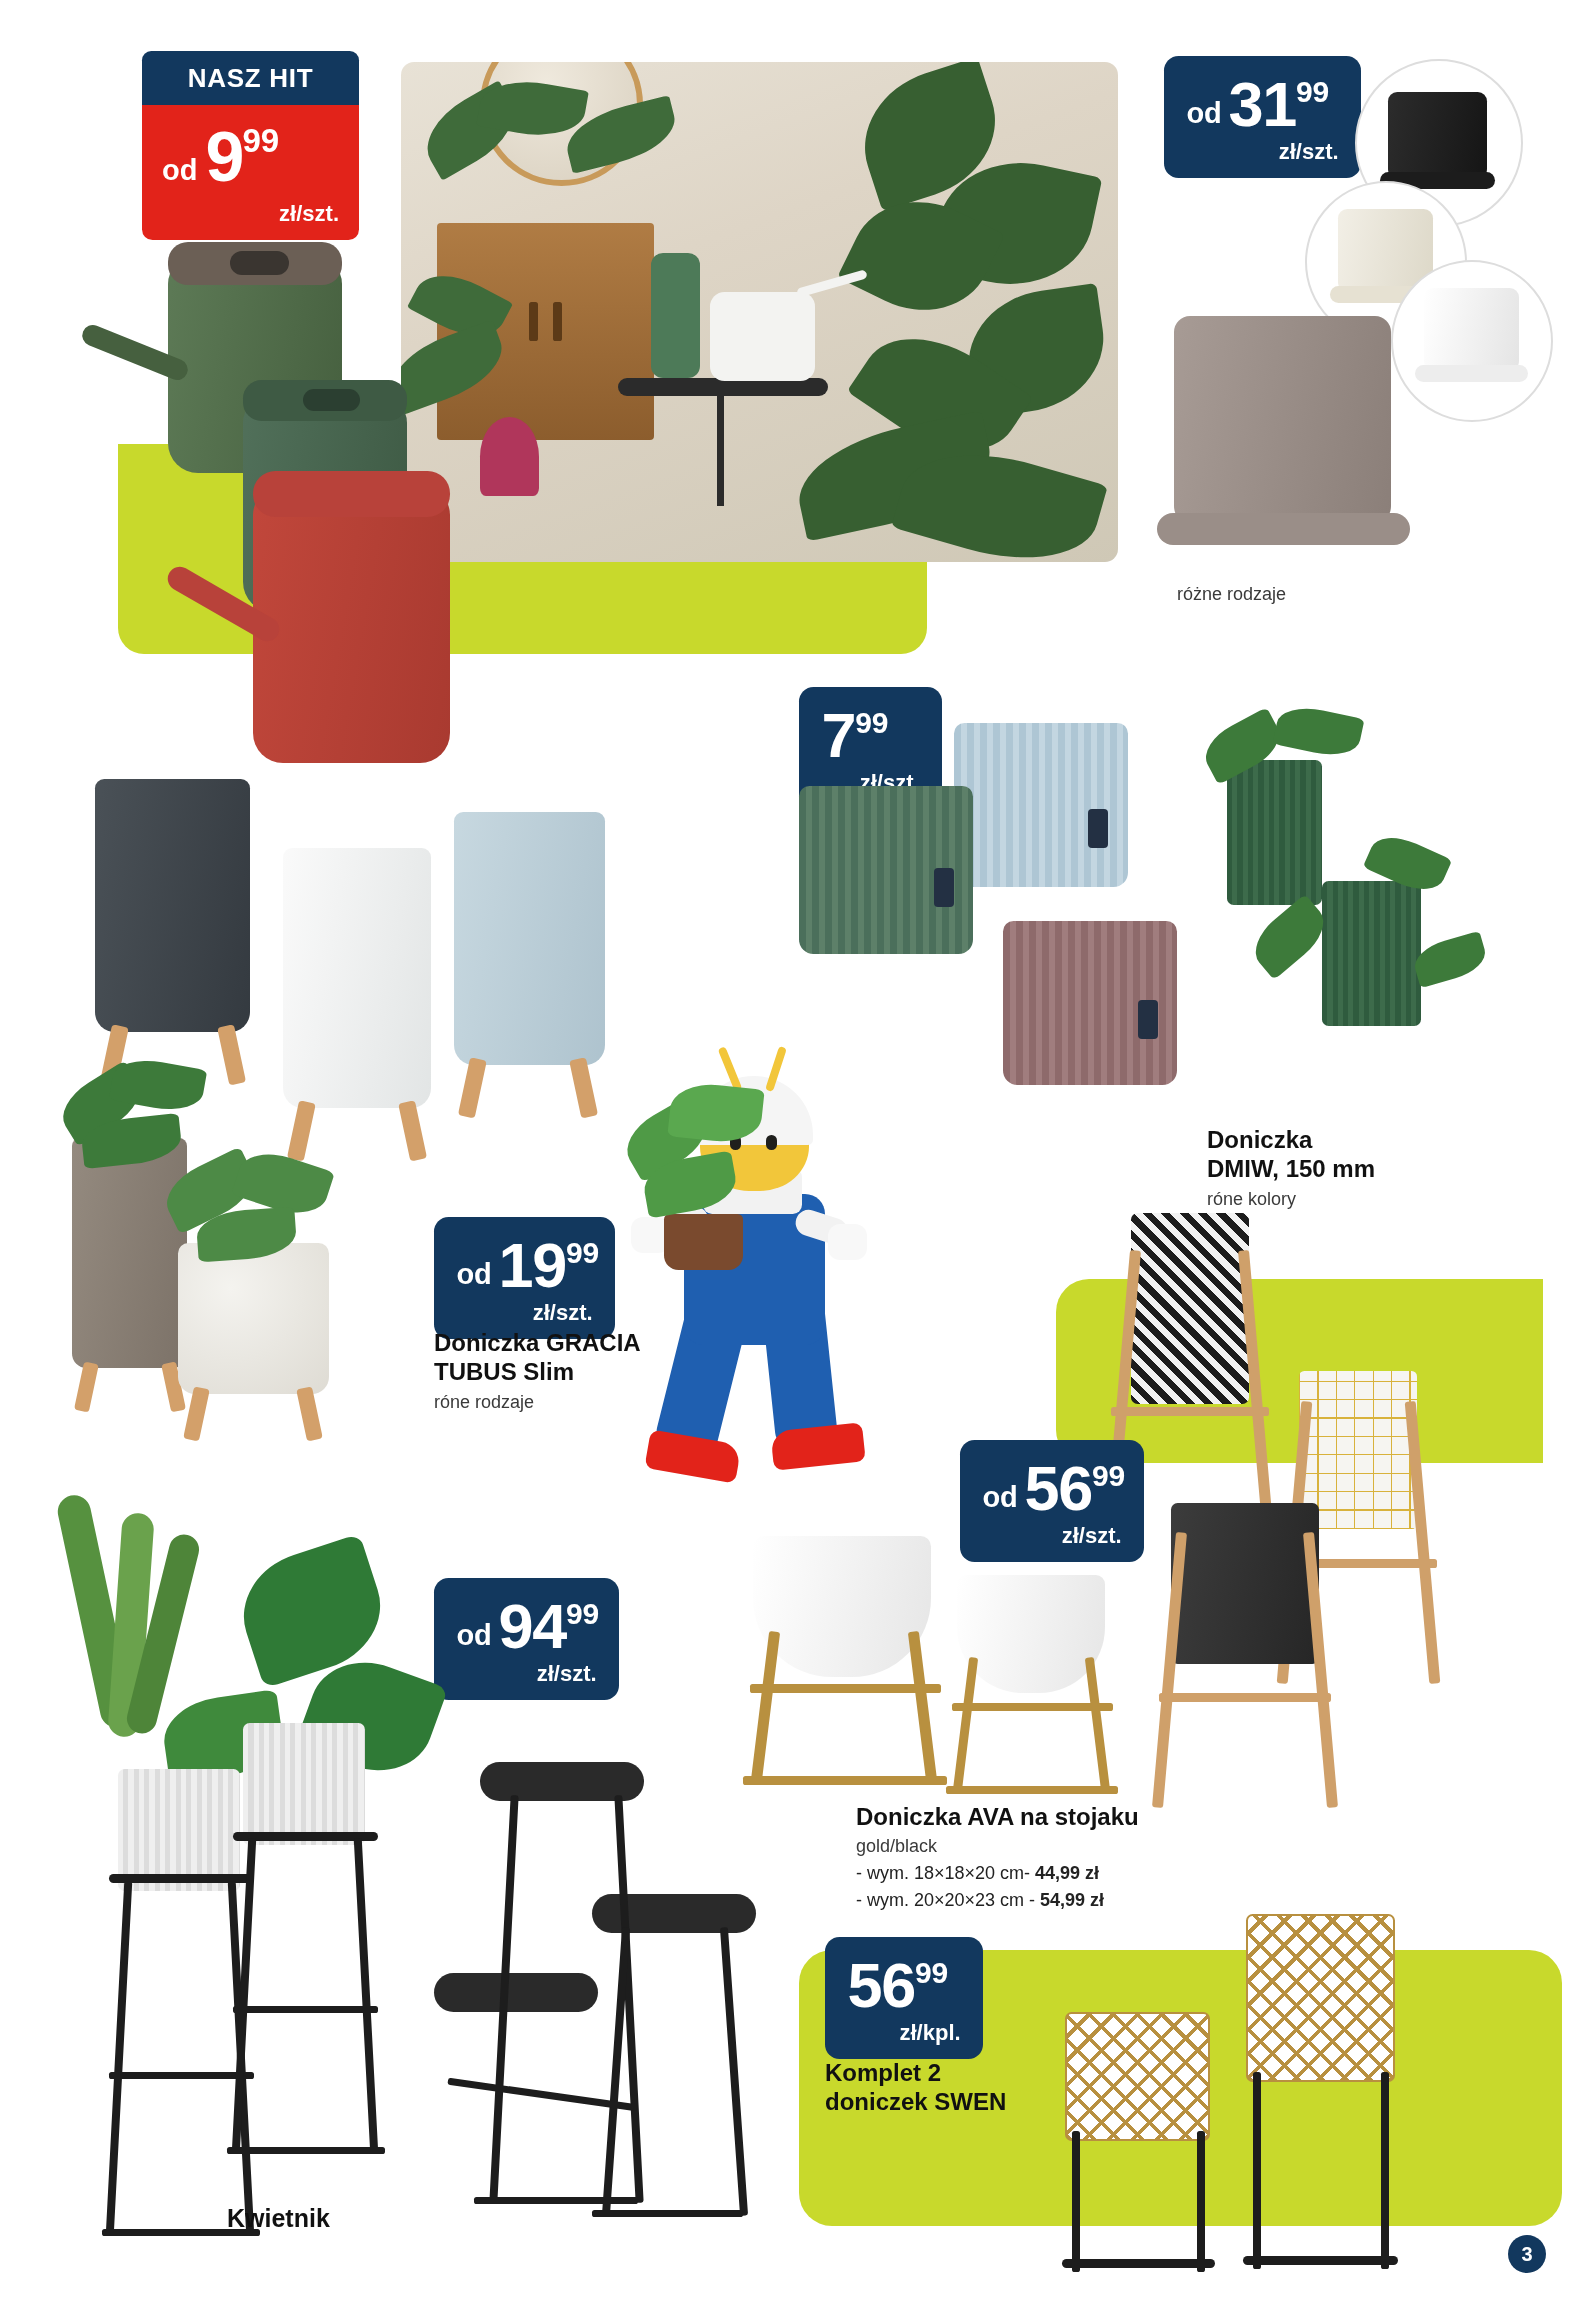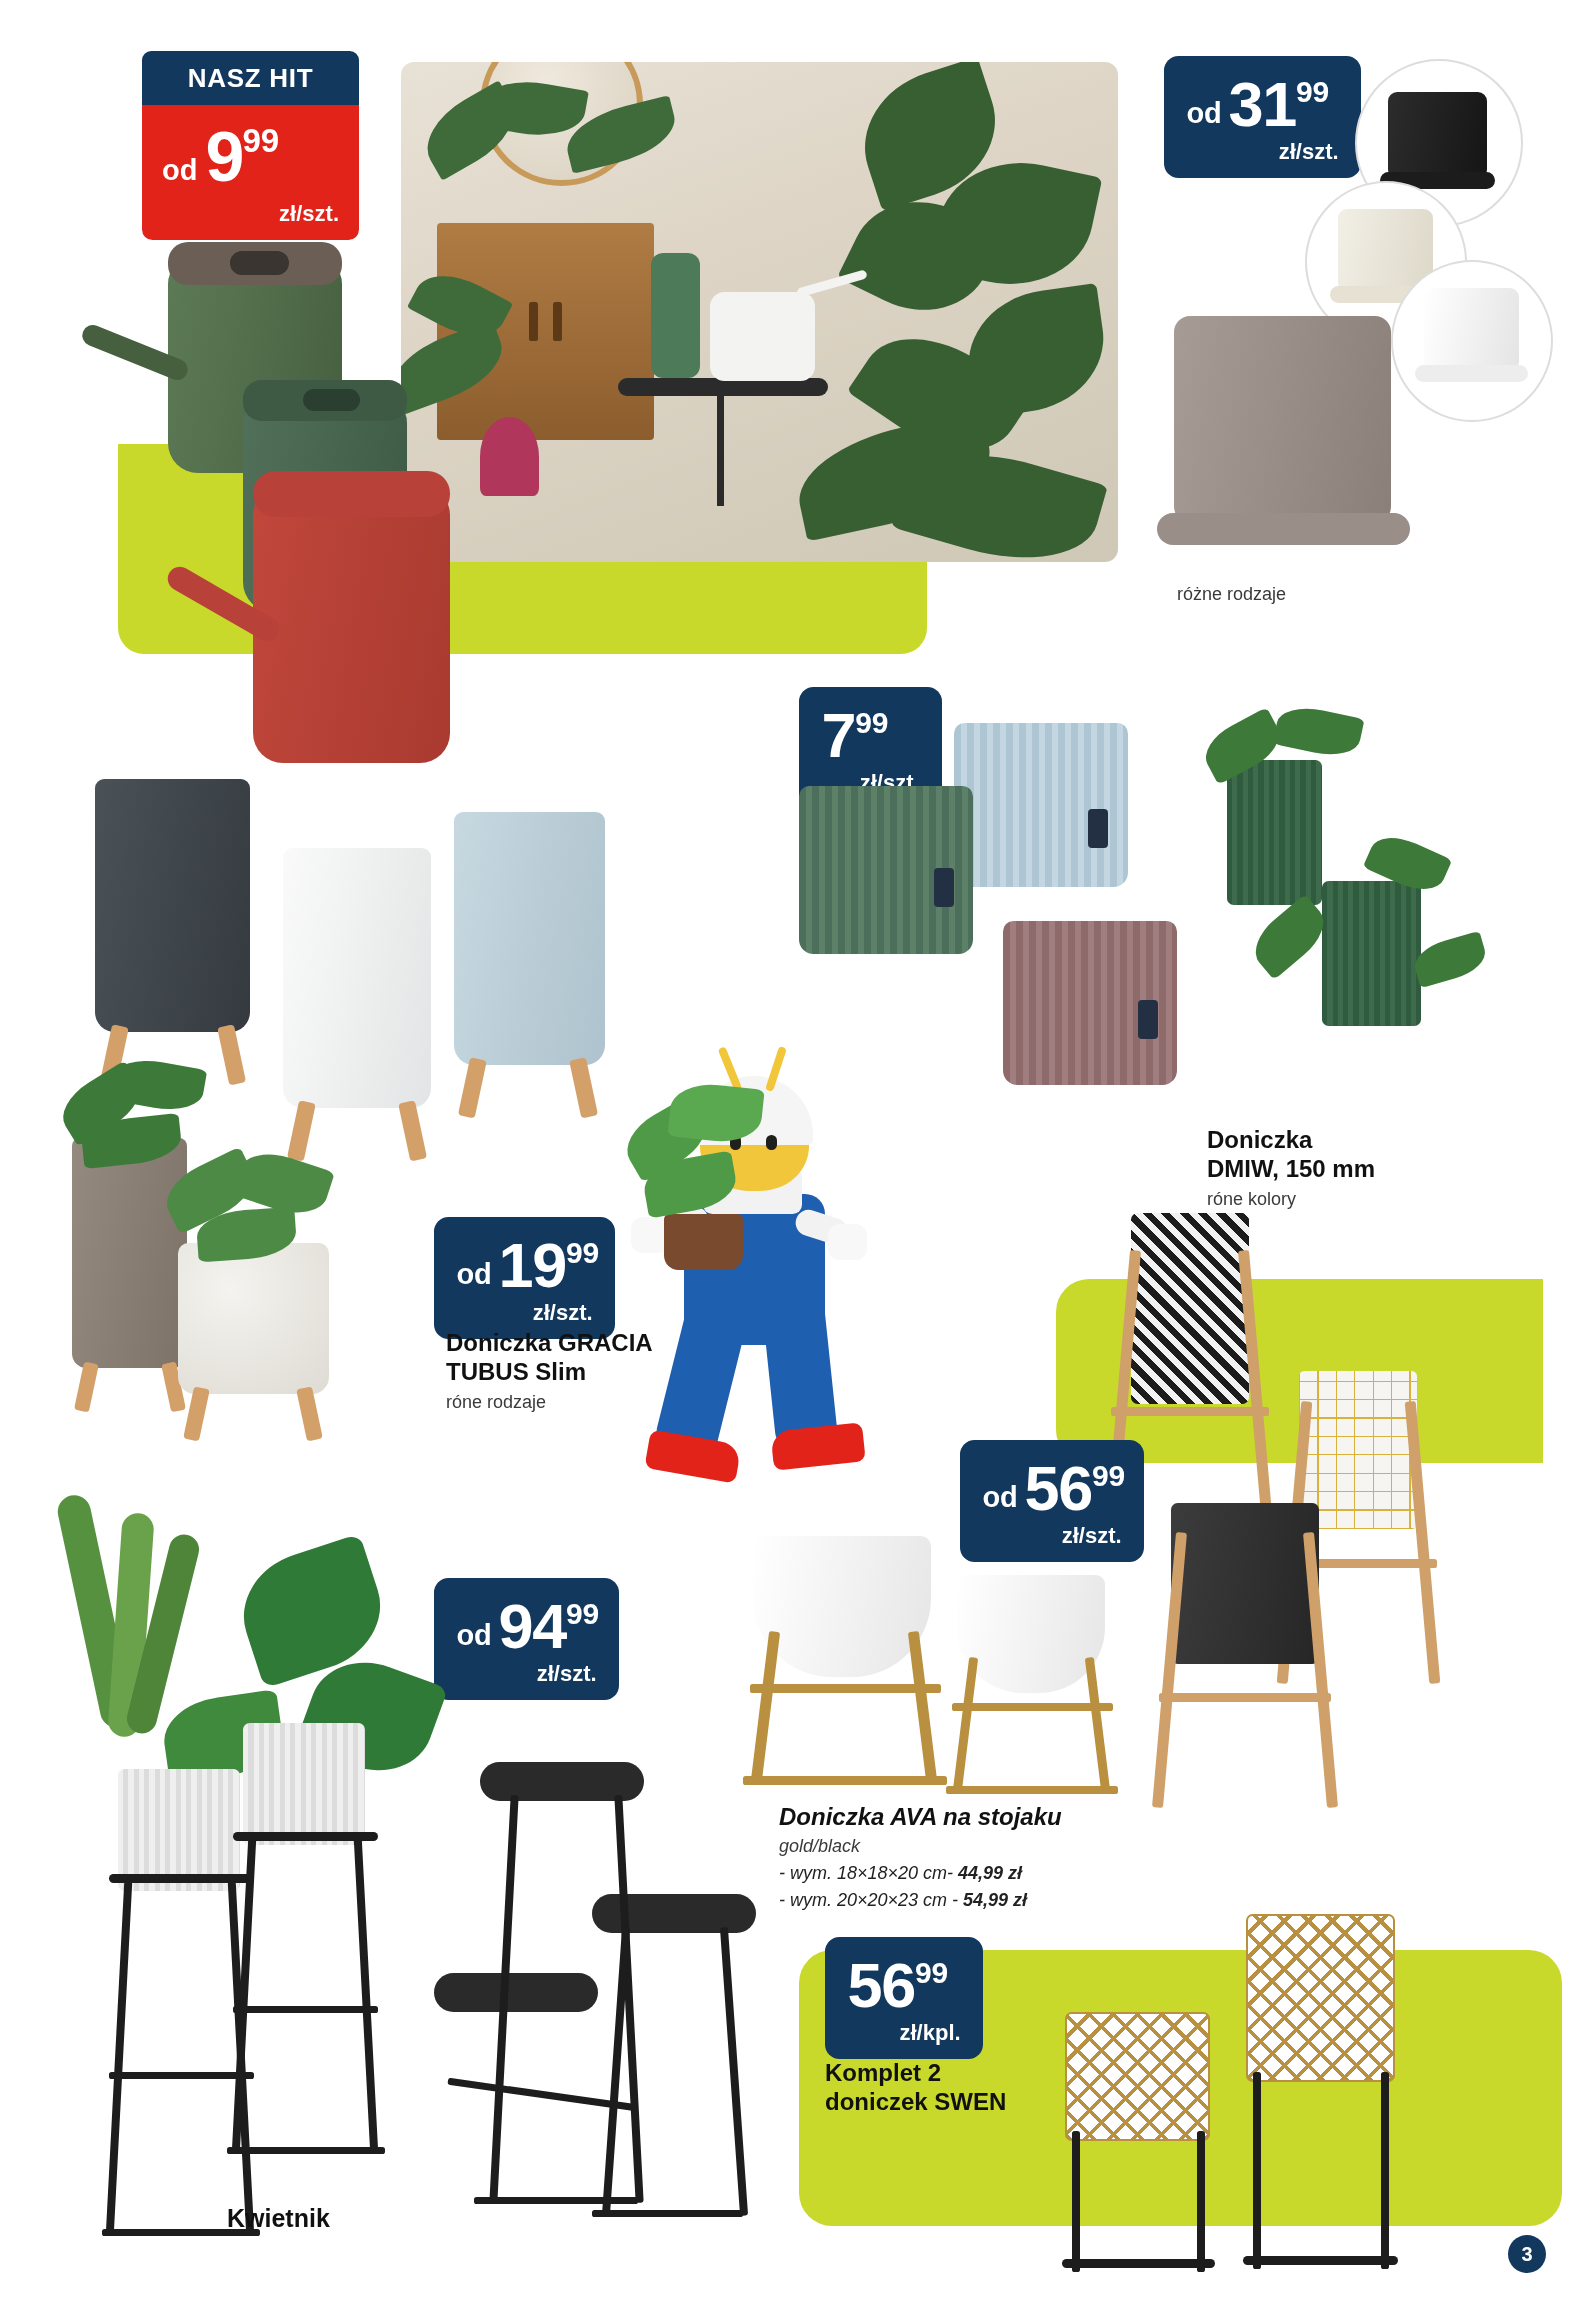--- a/index.html
+++ b/index.html
@@ -374,21 +374,21 @@
   <div class="plant-leaf" style="left:197px; top:1210px; width:99px; height:49px; transform:rotate(-4deg); background:#4d8a46;"></div>
 
   <div class="price-badge" style="left:434px; top:1217px; width:181px;">
     <div class="row">
       <span class="od">od</span>
       <span class="int">19</span>
       <span class="dec">99</span>
     </div>
     <div class="unit">zł/szt.</div>
   </div>
-  <div class="caption" style="left:446px; top:1328px; width:342px;">
+  <div class="caption" style="left:434px; top:1328px; width:342px;">
     <div class="title">Doniczka GRACIA
 TUBUS Slim</div>
     <div class="sub">róne rodzaje</div>
   </div>
 
   <div class="mascot" style="left:631px; top:1046px; width:368px; height:447px;">
 
     <div style="position:absolute; left:39px; top:263px; width:62px; height:141px; background:#1f5fb0; border-radius:13px; transform:rotate(14deg);"></div>
     <div style="position:absolute; left:138px; top:256px; width:62px; height:141px; background:#1f5fb0; border-radius:13px; transform:rotate(-6deg);"></div>
 
@@ -457,21 +457,21 @@
   <div class="rod-gold" style="left:917px; top:1631px; width:10.5px; height:151px; transform:rotate(-7deg);"></div>
   <div class="rod-gold" style="left:750px; top:1684px; width:191px; height:9.2px;"></div>
   <div class="rod-gold" style="left:743px; top:1776px; width:204px; height:9.2px;"></div>
 
   <div class="pot" style="left:957px; top:1575px; width:148px; height:118px; background:linear-gradient(100deg,#ffffff,#e6e6e6); border-radius:9.2px 9.2px 66px 66px;"></div>
   <div class="rod-gold" style="left:961px; top:1657px; width:9.2px; height:135px; transform:rotate(7deg);"></div>
   <div class="rod-gold" style="left:1093px; top:1657px; width:9.2px; height:135px; transform:rotate(-7deg);"></div>
   <div class="rod-gold" style="left:952px; top:1703px; width:161px; height:8px;"></div>
   <div class="rod-gold" style="left:946px; top:1786px; width:172px; height:8px;"></div>
 
-  <div class="caption" style="left:779px; top:1802px; width:474px;font-style:italic;">
+  <div class="caption" style="left:856px; top:1802px; width:474px;">
     <div class="title">Doniczka AVA na stojaku</div>
     <div class="sub">gold/black</div>
     <div class="detail">
       <span>- wym. 18×18×20 cm- </span><b>44,99 zł</b>
     </div>
     <div class="detail">
       <span>- wym. 20×20×23 cm - </span><b>54,99 zł</b>
     </div>
   </div>
 

